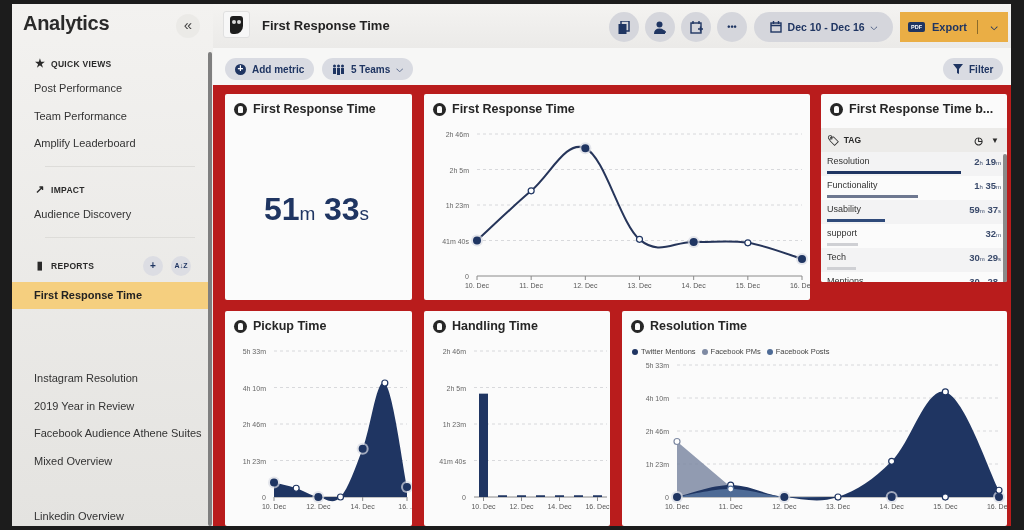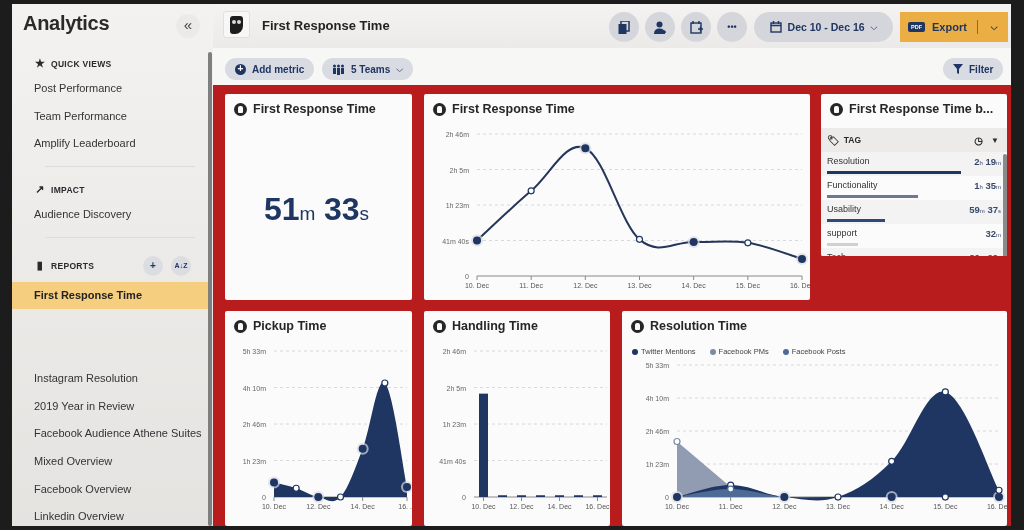--- a/index.html
+++ b/index.html
@@ -54,21 +54,21 @@
   
   .tag-head { position: absolute; left: 0; right: 0; top: 34px; height: 24px; background: #ecebe9; display: flex; align-items: center; padding: 0 8px 0 6px; font-size: 8.5px; font-weight: 700; color: #2a2a2a; }
   .tag-head .spacer { flex: 1; }
   .tag-row { position: absolute; left: 0; width: 183px; height: 24px; padding: 0 6px; }
   .tag-row:nth-child(odd) { background: #f2f2f3; }
   .tag-name { position: absolute; left: 6px; top: 4px; font-size: 9px; color: #333; }
   .tag-val { position: absolute; right: 3px; top: 4px; font-size: 9.5px; font-weight: 700; color: #3a4a6b; }
   .tag-bar { position: absolute; left: 6px; top: 19px; height: 2.5px; }
   .tag-scroll { position: absolute; left: 182px; top: 60px; width: 4px; height: 144px; background: #8a8a8a; border-radius: 2px; }
 
-  .legend { position: absolute; left: 10px; top: 36px; display: flex; gap: 14px; font-size: 7.5px; color: #444; }
+  .legend { position: absolute; left: 10px; top: 36px; display: flex; gap: 6px; font-size: 7.5px; color: #444; }
   .legend span.dot { display: inline-block; width: 6px; height: 6px; border-radius: 50%; margin-right: 3px; vertical-align: middle; }
 </style>
 </head>
 <body>
 
 <div class="frame">
 
   <aside class="sidebar">
     <div class="sb-title">Analytics</div>
     <div class="sb-collapse"><span>«</span></div>
@@ -94,21 +94,20 @@
       <span>REPORTS</span>
     </div>
     <div class="sb-circ" style="left:131px"><span>+</span></div>
     <div class="sb-circ" style="left:159px;font-size:7px"><span>A↓Z</span></div>
 
     <div class="sb-item active" style="top:278px">First Response Time</div>
     <div class="sb-item" style="top:361px">Instagram Resolution</div>
     <div class="sb-item" style="top:389px">2019 Year in Review</div>
     <div class="sb-item" style="top:416px">Facebook Audience Athene Suites</div>
     <div class="sb-item" style="top:444px">Mixed Overview</div>
-    <div class="sb-item" style="top:472px">Facebook Overview</div>
     <div class="sb-item" style="top:499px">Linkedin Overview</div>
 
     <div class="sb-scroll"></div>
   </aside>
 
   <header class="header">
     <div class="owl">
         <div class="owl-body"></div>
       </div>
     <div class="h-title">First Response Time</div>
@@ -227,21 +226,21 @@
         <circle cx="161.33333333333331" cy="54.22555488902219" r="4" fill="#1f3562"></circle>
         <circle cx="215.5" cy="145.37132573485303" r="3" fill="#fff" stroke="#1f3562" stroke-width="1.2"></circle>
         <circle cx="269.66666666666663" cy="147.9268146370726" r="6" fill="#d9dbe4" opacity="0.7"></circle>
         <circle cx="269.66666666666663" cy="147.9268146370726" r="4" fill="#1f3562"></circle>
         <circle cx="323.8333333333333" cy="148.77864427114577" r="3" fill="#fff" stroke="#1f3562" stroke-width="1.2"></circle>
         <circle cx="378" cy="164.9634073185363" r="6" fill="#d9dbe4" opacity="0.7"></circle>
         <circle cx="378" cy="164.9634073185363" r="4" fill="#1f3562"></circle>
       </svg>
   </section>
 
-  <section class="card" style="left:809px;top:90px;width:186px;height:162px">
+  <section class="card" style="left:809px;top:90px;width:186px;height:188px">
     <div class="card-title">
         <span class="card-ic"></span>
         <span>First Response Time b...</span>
       </div>
     <div class="tag-head">
       <span style="font-size:10px;margin-right:4px">🏷</span>
       <span>TAG</span>
       <span class="spacer"></span>
       <span style="font-size:10px;margin-right:8px">◷</span>
       <span style="font-size:8px">▼</span>

